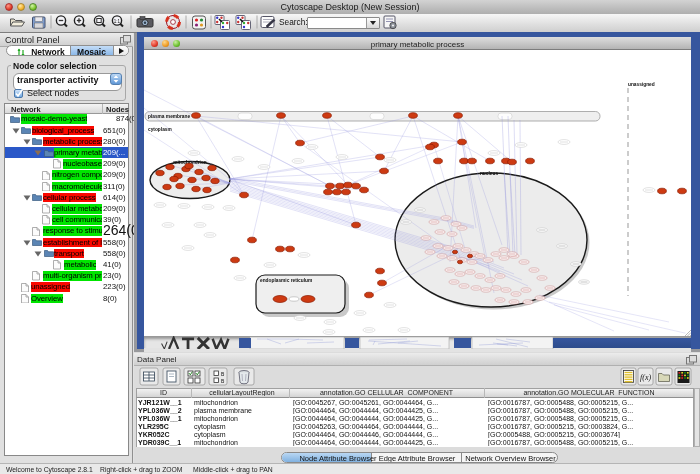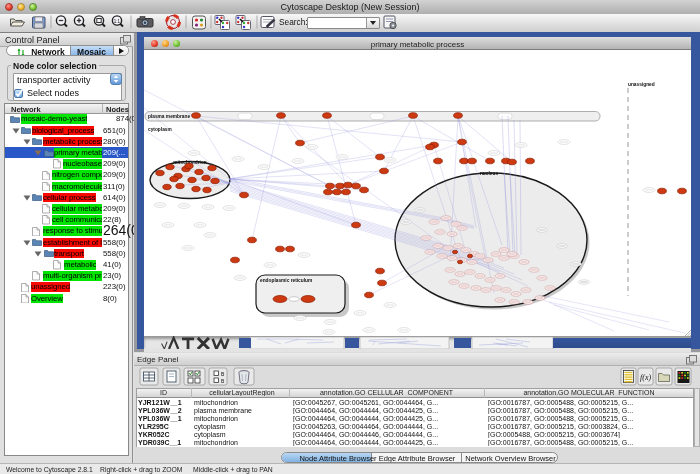--- a/index.html
+++ b/index.html
@@ -137,21 +137,21 @@
       <path d="M4.5 6 L6 8.5 L7.5 6 Z" fill="#2a2"></path>
   </svg>
   <div class="abs" style="left:20px;top:1px;width:42px;text-align:center;font-size:8.5px;font-weight:bold;color:#111;">Network</div>
   <div class="abs" style="left:63px;top:1px;width:43px;text-align:center;font-size:8.5px;font-weight:bold;color:#111;">Mosaic</div>
   <div class="abs" style="left:112px;top:2.2px;width:0;height:0;border-top:3.2px solid transparent;border-bottom:3.2px solid transparent;border-left:5px solid #111;"></div>
 </div>
 
 <div class="abs" style="left:7px;top:65px;width:119px;height:36px;border:1px solid #a8a8a8;border-radius:3px;"></div>
 <div class="abs" style="left:11px;top:61px;background:#e0e0e0;padding:0 2px;font-size:8.5px;font-weight:bold;color:#111;">Node color selection</div>
 
-<div class="abs" style="left:13px;top:73px;width:109px;height:28px;background:#fff;border:1px solid #999;border-radius:1px;">
+<div class="abs" style="left:13px;top:73px;width:109px;height:18px;background:#fff;border:1px solid #999;border-radius:6px;font-weight:bold;">
   <div class="abs" style="left:3px;top:1px;font-size:9px;color:#111;">transporter activity</div>
   <div class="abs" style="right:-1px;top:-1px;width:12px;height:12px;border-radius:3px;background:linear-gradient(#bcd8f5,#5f97d6);border:1px solid #5580b0;">
     <svg width="10" height="10" style="position:absolute;left:0;top:0;">
         <path d="M5 1.2 L7.4 4 L2.6 4 Z" fill="#fff"></path>
         <path d="M5 8.8 L7.4 6 L2.6 6 Z" fill="#fff"></path>
       </svg>
   </div>
 </div>
 
 <div class="abs" style="left:14px;top:89px;width:9px;height:9px;border-radius:2px;background:linear-gradient(#cfe4fa,#74a9e0);border:1px solid #4a78ab;"></div>
@@ -227,21 +227,21 @@
     <path d="M0.5 9 L0.5 0.5 L5 0.5 L7.5 3 L7.5 9 Z" fill="#fcfcfc" stroke="#999" stroke-width="0.8"></path>
     <path d="M5 0.5 L5 3 L7.5 3" fill="none" stroke="#999" stroke-width="0.8"></path>
   </svg>
 <div class="abs" style="left:52px;top:203.9px;max-width:50px;overflow:hidden;white-space:nowrap;background:#00e500;font-size:7.8px;color:#000;line-height:9.8px;letter-spacing:-0.1px;">cellular metabol</div>
 <div class="abs" style="left:103px;top:203.9px;font-size:7.8px;color:#111;line-height:9.8px;">209(0)</div>
 <svg class="abs" style="left:42px;top:215.3px" width="8" height="9.5">
     <path d="M0.5 9 L0.5 0.5 L5 0.5 L7.5 3 L7.5 9 Z" fill="#fcfcfc" stroke="#999" stroke-width="0.8"></path>
     <path d="M5 0.5 L5 3 L7.5 3" fill="none" stroke="#999" stroke-width="0.8"></path>
   </svg>
 <div class="abs" style="left:52px;top:215.1px;max-width:50px;overflow:hidden;white-space:nowrap;background:#00e500;font-size:7.8px;color:#000;line-height:9.8px;letter-spacing:-0.1px;">cell communicati</div>
-<div class="abs" style="left:103px;top:215.1px;font-size:7.8px;color:#111;line-height:9.8px;">22(8)</div>
+<div class="abs" style="left:103px;top:215.1px;font-size:7.8px;color:#111;line-height:9.8px;">39(0)</div>
 <svg class="abs" style="left:32px;top:226.5px" width="8" height="9.5">
     <path d="M0.5 9 L0.5 0.5 L5 0.5 L7.5 3 L7.5 9 Z" fill="#fcfcfc" stroke="#999" stroke-width="0.8"></path>
     <path d="M5 0.5 L5 3 L7.5 3" fill="none" stroke="#999" stroke-width="0.8"></path>
   </svg>
 <div class="abs" style="left:43px;top:226.3px;max-width:59px;overflow:hidden;white-space:nowrap;background:#00e500;font-size:7.8px;color:#000;line-height:9.8px;letter-spacing:-0.1px;">response to stimulu</div>
 <div class="abs" style="left:103px;top:226.3px;font-size:14px;color:#111;line-height:9.8px;">264(0)</div>
 <svg class="abs" style="left:23px;top:239.7px" width="8" height="6">
     <path d="M0.5 0.5 L7.5 0.5 L4 5.5 Z" fill="#666" stroke="none"></path>
   </svg>
 <svg class="abs" style="left:32px;top:238.2px" width="10" height="8">
@@ -650,21 +650,21 @@
     <line x1="362" y1="3" x2="386" y2="6" stroke="#99a0d8" stroke-width="0.5" opacity="0.8"></line>
     <line x1="335" y1="9" x2="379" y2="7" stroke="#99a0d8" stroke-width="0.5" opacity="0.8"></line>
   </svg>
 <div class="abs" style="left:239px;top:337.5px;width:12px;height:10.5px;background:#36569e;"></div>
 <div class="abs" style="left:345px;top:337.5px;width:14px;height:10.5px;background:#36569e;"></div>
 <div class="abs" style="left:454px;top:337.5px;width:17px;height:10.5px;background:#36569e;"></div>
 <div class="abs" style="left:553px;top:337.5px;width:138px;height:10.5px;background:linear-gradient(#36569e,#2d4c8c);"></div>
 
 <div class="abs" style="left:134px;top:352px;width:566px;height:111px;background:#dcdcdc;"></div>
 <div class="abs" style="left:134px;top:353px;width:566px;height:13px;background:linear-gradient(#ececec,#cfcfcf);border-bottom:1px solid #b0b0b0;">
- <div class="abs" style="left:3px;top:2px;font-size:8px;color:#222;">Edge Panel</div>
+ <div class="abs" style="left:3px;top:2px;font-size:8px;color:#222;">Data Panel</div>
  <svg class="abs" style="right:3px;top:2px;" width="11" height="10">
       <rect x="0.5" y="2.5" width="7" height="6.5" fill="none" stroke="#777"></rect>
       <rect x="3.5" y="0.5" width="7" height="6.5" fill="#ddd" stroke="#777"></rect>
     </svg>
 </div>
 
 <svg class="abs" style="left:134px;top:366px" width="566" height="22" viewBox="0 0 566 22">
     <rect x="6" y="2" width="18" height="17" rx="2" fill="#e9e9e9" stroke="#9a9a9a" stroke-width="0.8"></rect>
     <rect x="9.5" y="6" width="11" height="9" fill="#fff" stroke="#345" stroke-width="0.8"></rect>
     <line x1="9.5" y1="9" x2="20.5" y2="9" stroke="#345" stroke-width="0.8"></line>

